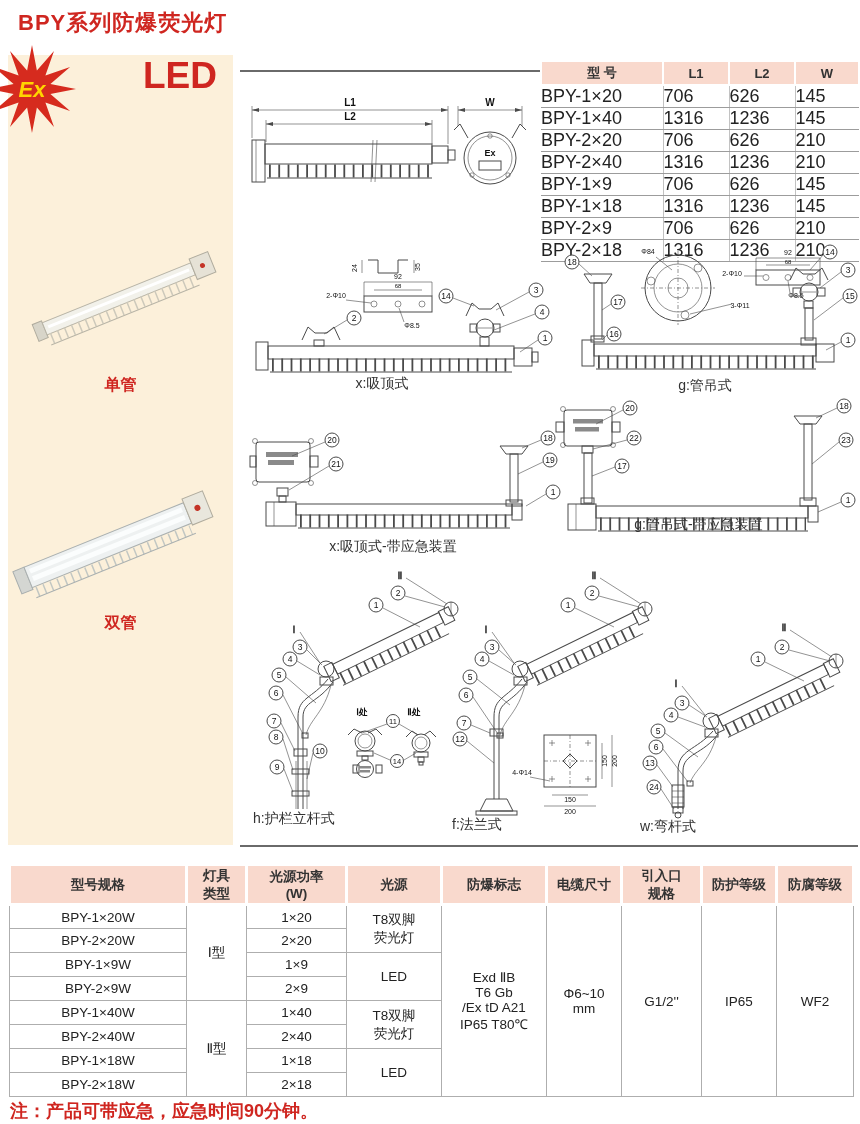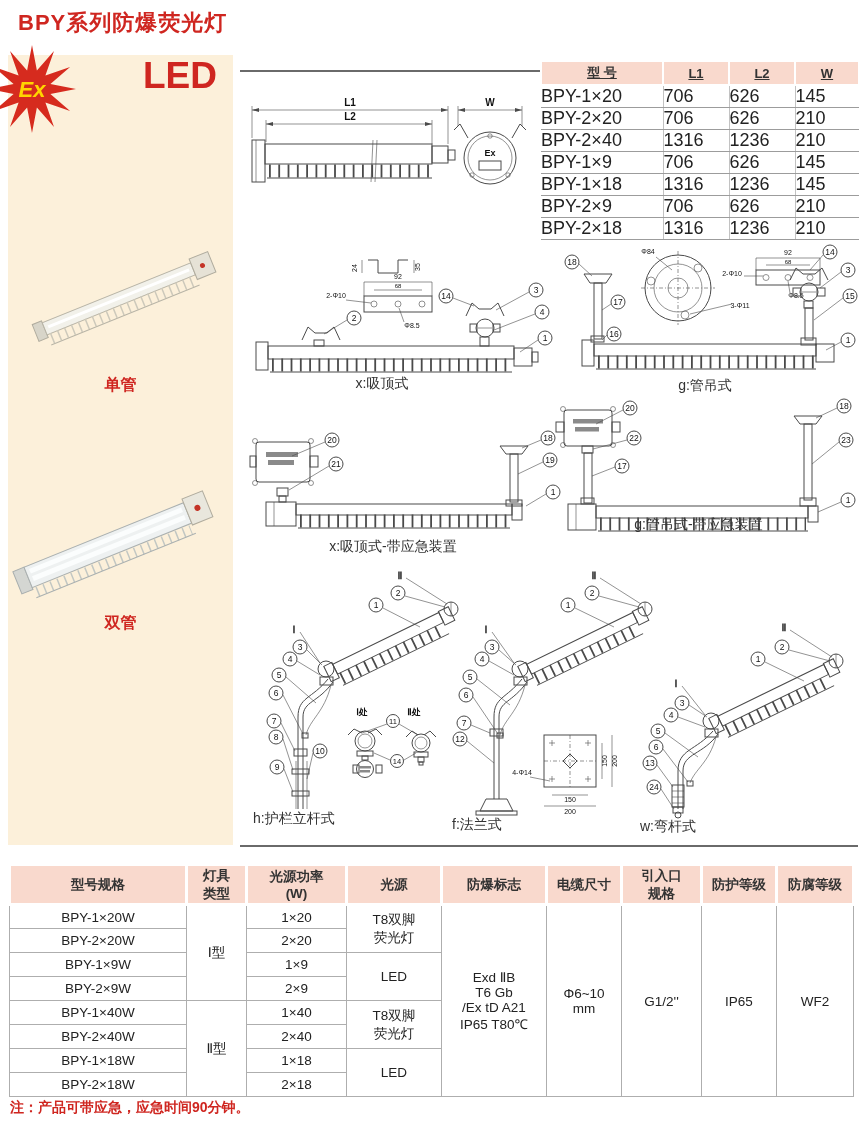--- a/index.html
+++ b/index.html
@@ -3,34 +3,34 @@
 <meta charset="utf-8">
 <style>
   * { margin:0; padding:0; box-sizing:border-box; }
   html,body { background:#fff; }
   body { font-family:"Liberation Sans",sans-serif; color:#222; }
   .page { position:relative; width:860px; height:1124px; background:#fff; overflow:hidden;border-radius:12px; }
   .abs { position:absolute; }
 
   .title { position:absolute; left:18px; top:8px; font-size:22px; font-weight:bold;
            color:#cf2620; letter-spacing:1px; }
-  .note  { position:absolute; left:10px; top:1099px; font-size:14px; font-weight:bold; color:#cf2620; }
+  .note  { position:absolute; left:10px; top:1099px; font-size:18px; font-weight:bold; color:#cf2620; }
 
   .sidebar { position:absolute; left:8px; top:55px; width:225px; height:790px; background:#fcf0da; }
   .led { position:absolute; right:16px; top:0px; font-size:37px; font-weight:bold; color:#cf2620; }
   .photo-label { position:absolute; left:0; width:100%; text-align:center; color:#cf2620;
                  font-size:16px; font-weight:bold;margin-top:32px; }
 
   .rule { position:absolute; left:240px; width:618px; height:2px; background:#6a6a6a; }
 
   
   table { border-collapse:collapse; table-layout:fixed; }
   .size-table { position:absolute; left:540px; top:60px; width:318px; }
   .size-table th { background:#f9d9cd; border:2px solid #fff; font-size:13px; font-weight:bold;
-                   color:#333; height:24px; text-align:center;text-decoration:underline; }
+                   color:#333; height:24px; text-align:center; }
   .size-table td { border-bottom:1px solid #9c9c9c; border-right:1px solid #c2c2c2;
                    font-size:18px; height:17px; text-align:left; color:#222; }
   .size-table td:last-child { border-right:none; }
 
   .spec-table { position:absolute; left:8px; top:863px; width:844px; }
   .spec-table th { background:#f9d9cd; border:3px solid #fff; font-size:13.5px; font-weight:bold;
                    color:#333; height:40px; text-align:center; white-space:pre-line; }
   .spec-table td { border:1px solid #aeaeae; font-size:13.5px; text-align:center; color:#222;
                    height:24px; white-space:pre-line; }
 
@@ -153,20 +153,26 @@
         <tr>
       <th>型  号</th>
       <th>L1</th>
       <th>L2</th>
       <th>W</th>
     </tr>
     <tr>
           <td>BPY-1×20</td>
           <td>706</td>
           <td>626</td>
+          <td>145</td>
+        </tr>
+    <tr>
+          <td>BPY-1×40</td>
+          <td>1316</td>
+          <td>1236</td>
           <td>145</td>
         </tr>
     <tr>
           <td>BPY-2×20</td>
           <td>706</td>
           <td>626</td>
           <td>210</td>
         </tr>
     <tr>
           <td>BPY-2×40</td>

